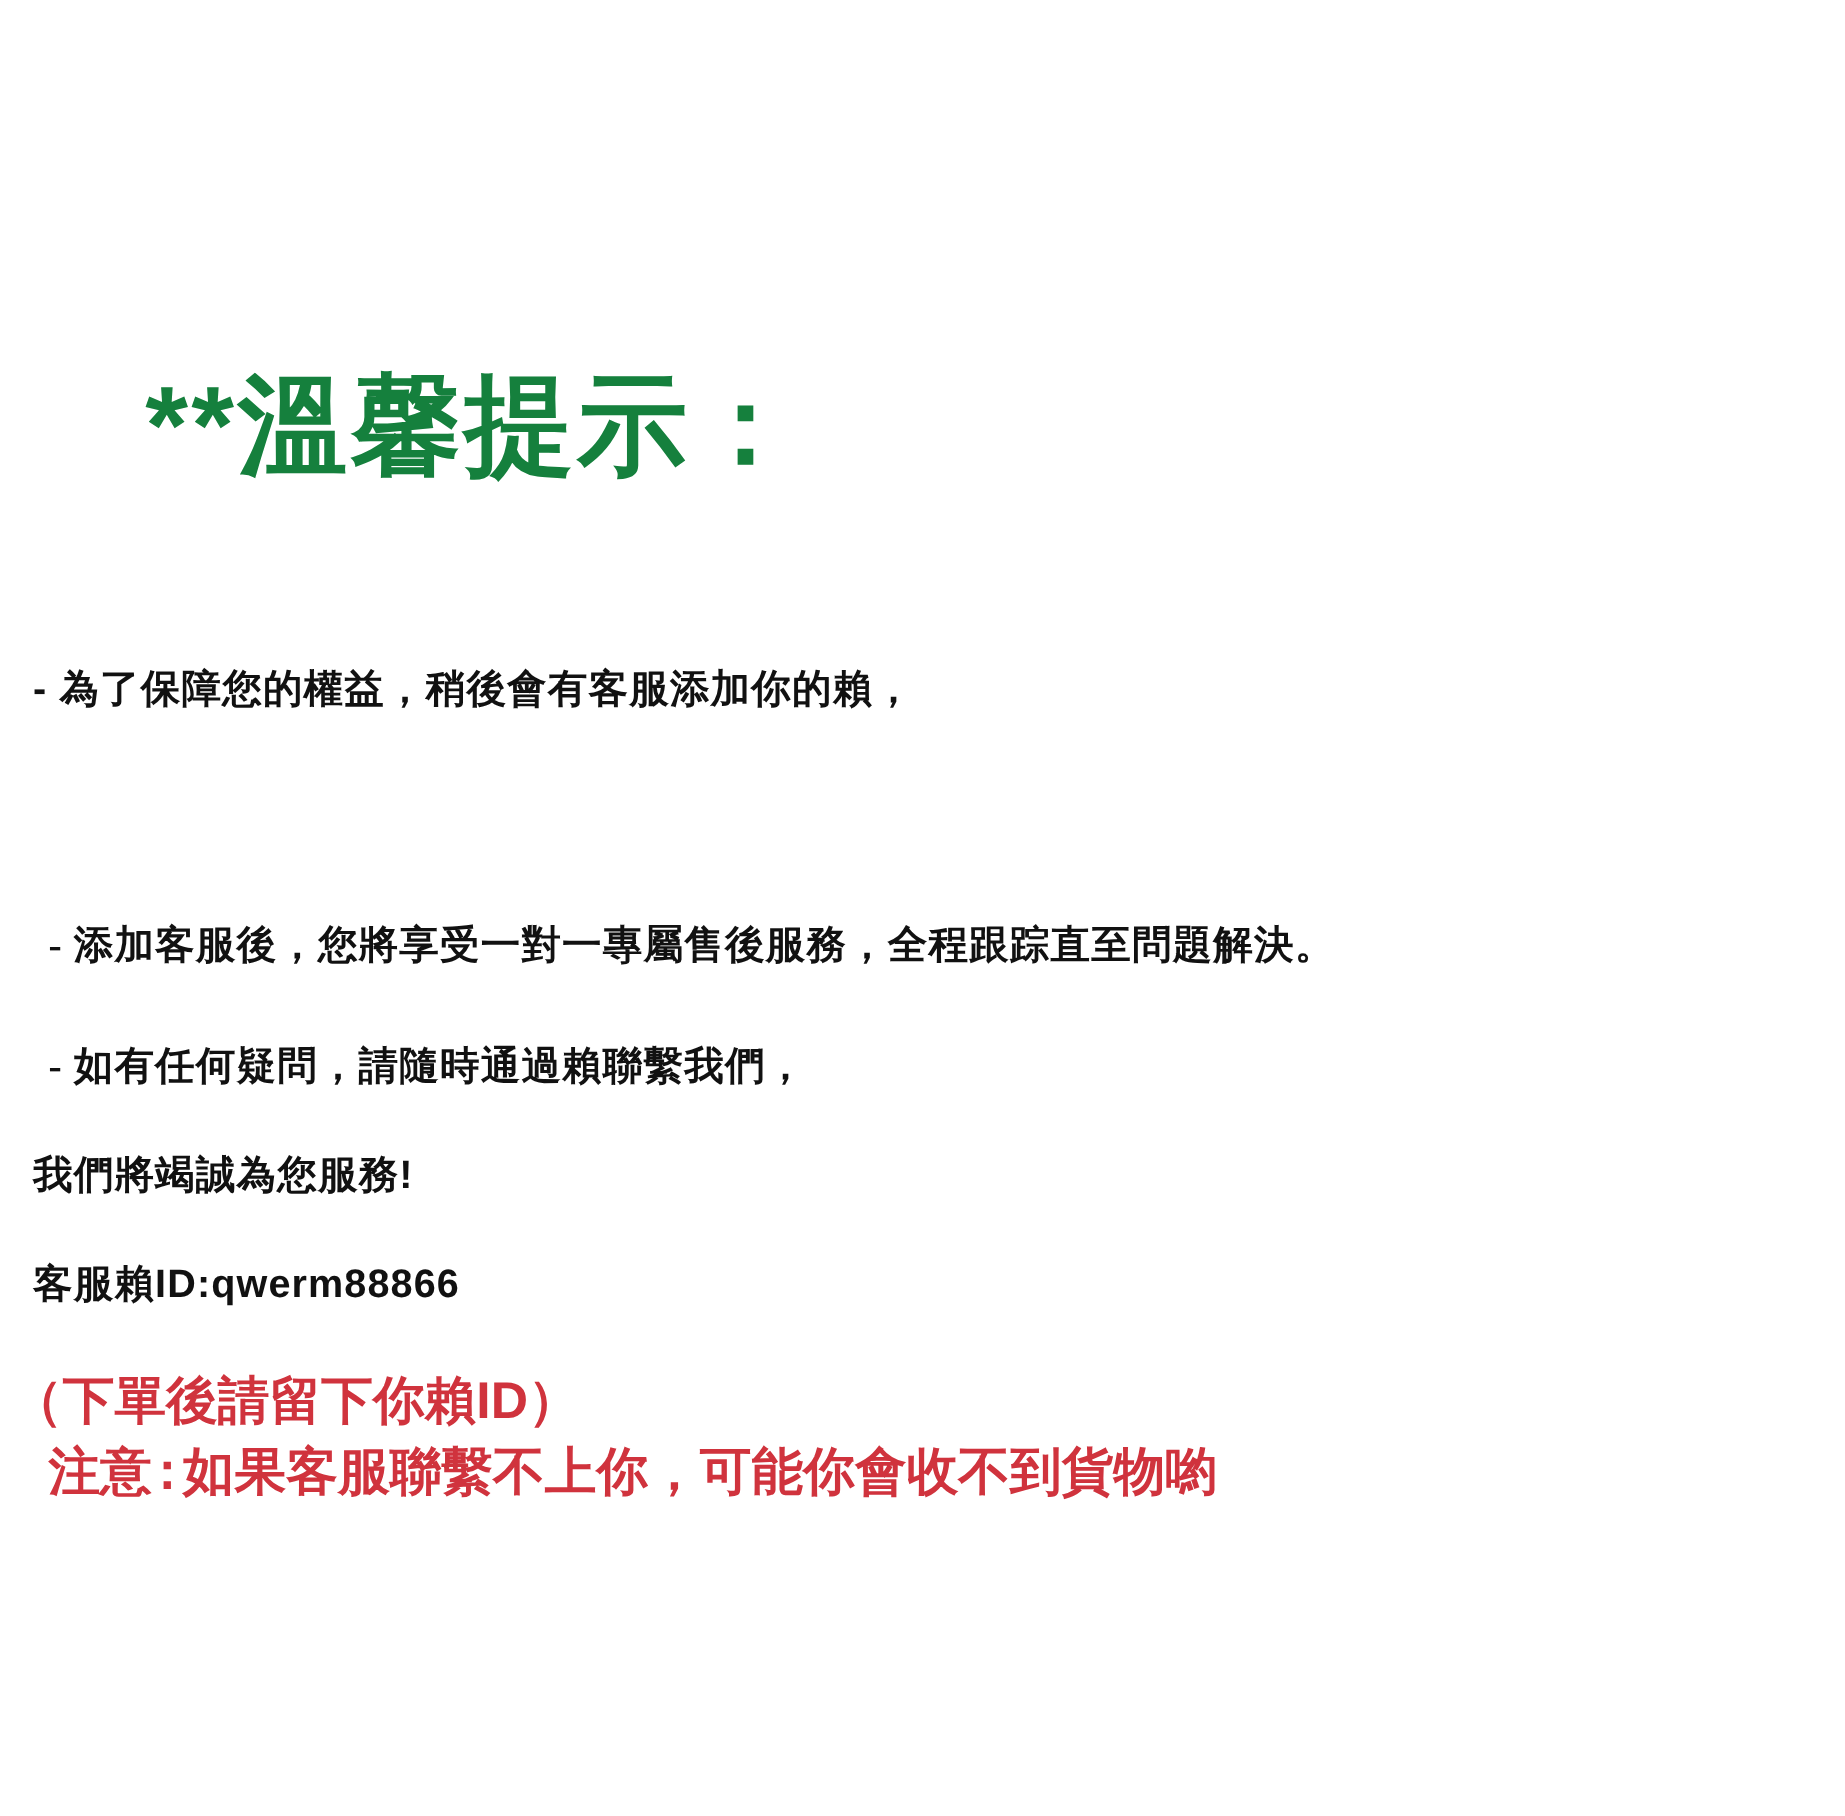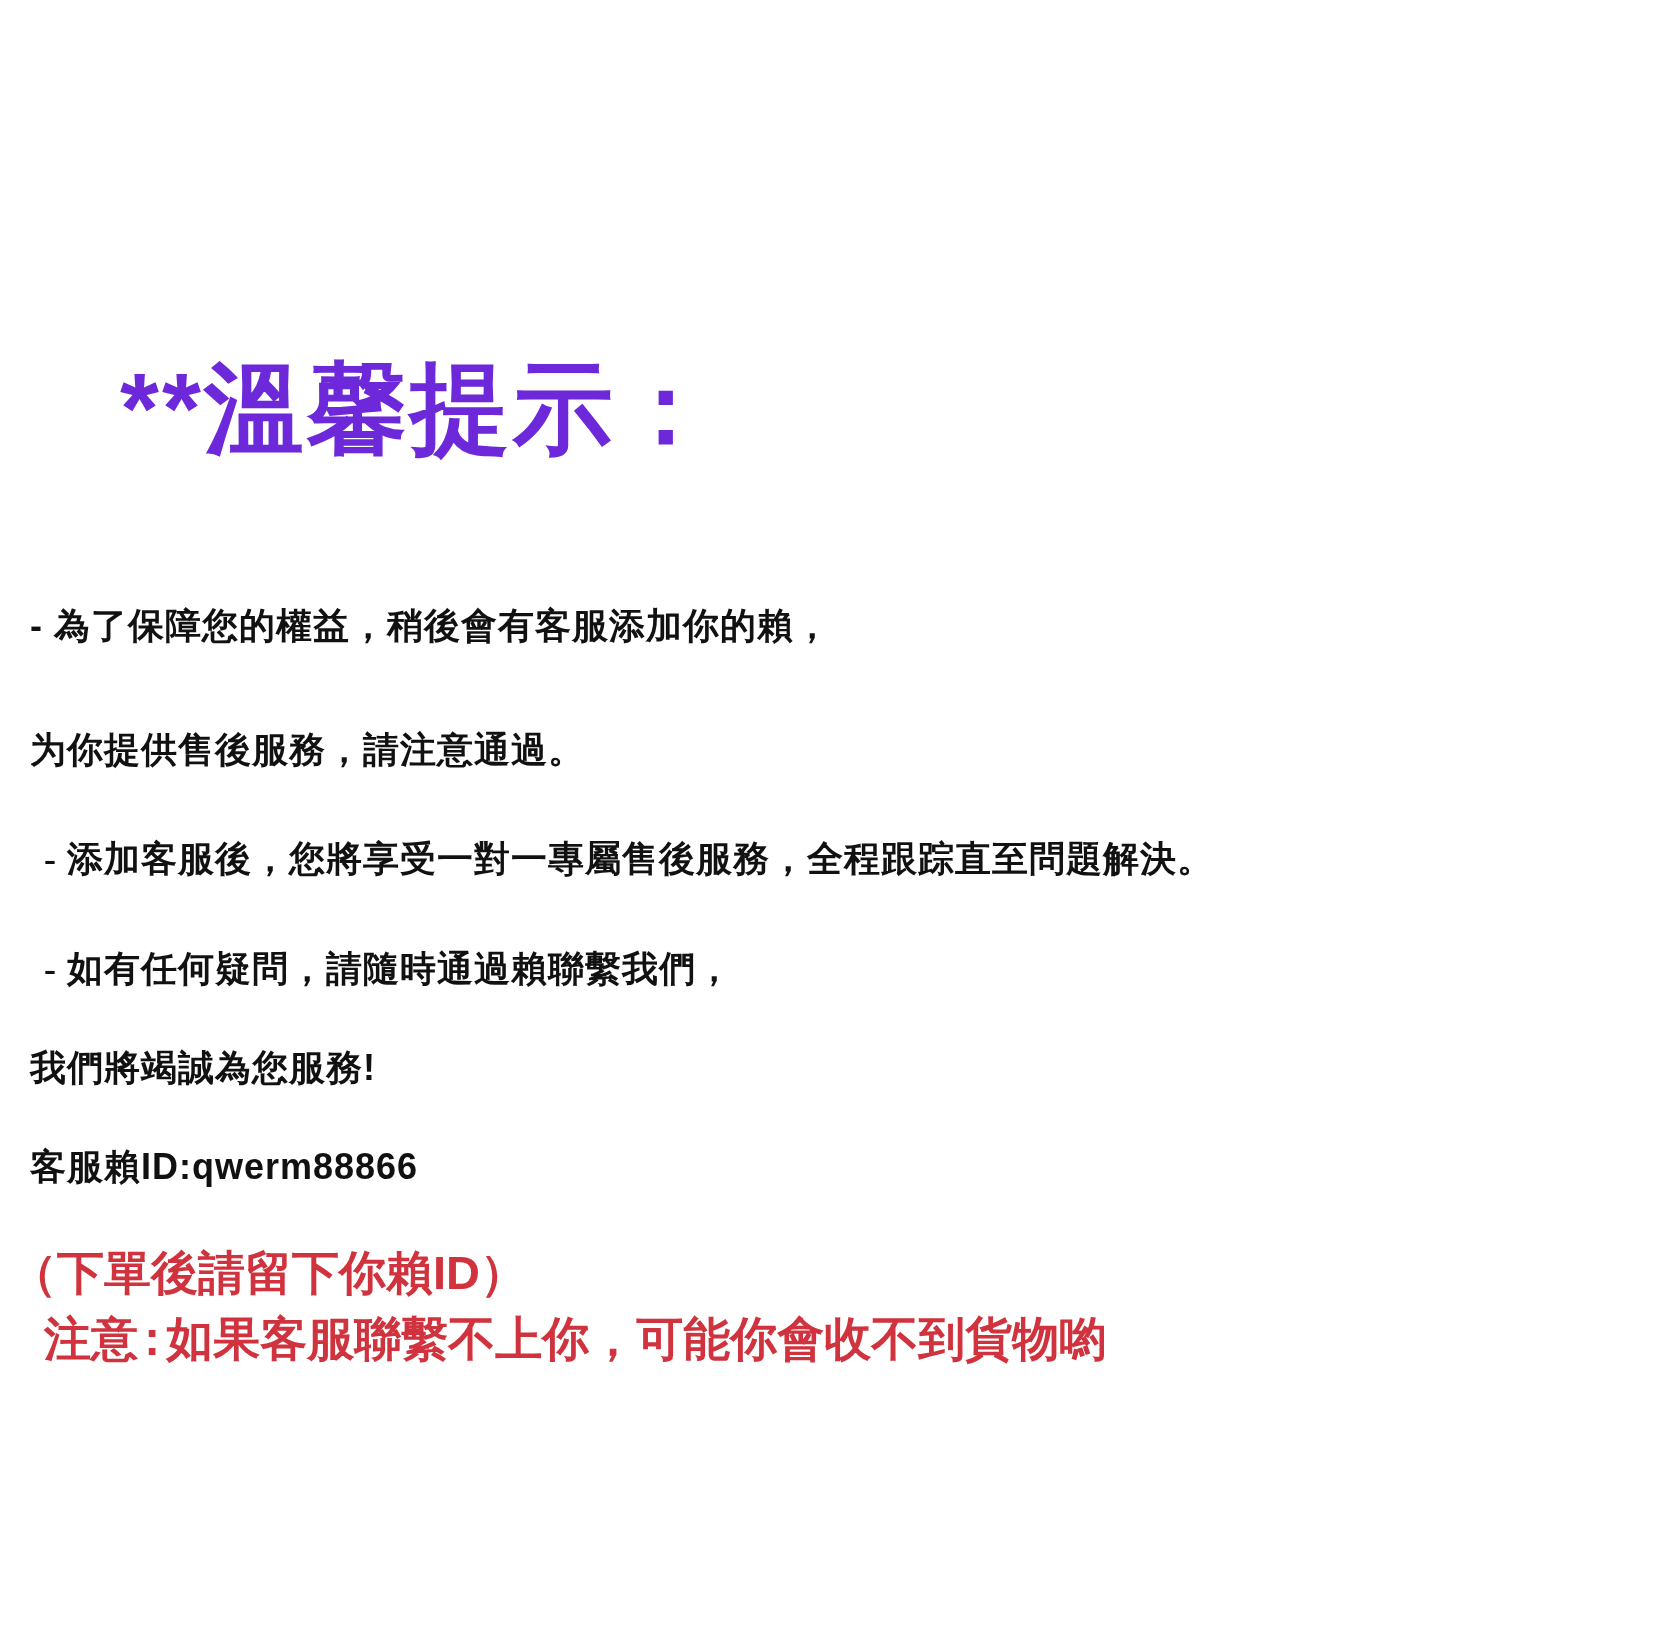--- a/index.html
+++ b/index.html
@@ -10,29 +10,28 @@
   .canvas {
     position: relative;
     width: 1677px;
     height: 1651px;
     background: #ffffff;
     overflow: hidden;
     font-family: "Liberation Sans", sans-serif;
   }
   .title {
     position: absolute;
-    left: 120px;
+    left: 132px;
     top: 330px;
     font-size: 100px;
     font-weight: bold;
-    color: #6d28d9;
+    color: #15803d;
     letter-spacing: 3px;
     white-space: nowrap;
     line-height: 1.15;
-    margin-top: 21px;
   }
   .body-line {
     position: absolute;
     left: 30px;
     color: #111111;
     font-weight: bold;
     font-size: 36px;
     letter-spacing: 1px;
     white-space: nowrap;
     line-height: 1.2;
@@ -58,21 +57,20 @@
 </style>
 </head>
 <body>
 
 <div class="canvas">
 
   <div class="title">**溫馨提示：</div>
 
   <div class="body-line bl1">- 為了保障您的權益，稍後會有客服添加你的賴，</div>
 
-  <div class="body-line bl2">为你提供售後服務，請注意通過。</div>
 
   <div class="body-line bl3 indent">- 添加客服後，您將享受一對一專屬售後服務，全程跟踪直至問題解決。</div>
 
   <div class="body-line bl4 indent">- 如有任何疑問，請隨時通過賴聯繫我們，</div>
 
   <div class="body-line bl5">我們將竭誠為您服務!</div>
 
   <div class="body-line bl6">客服賴ID:qwerm88866</div>
 
   <div class="footer">

